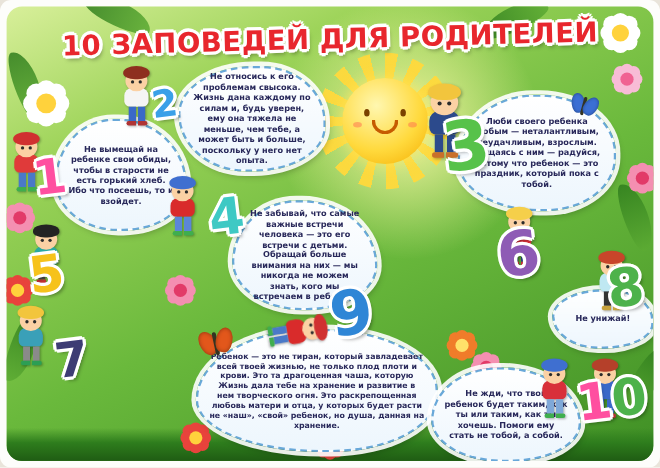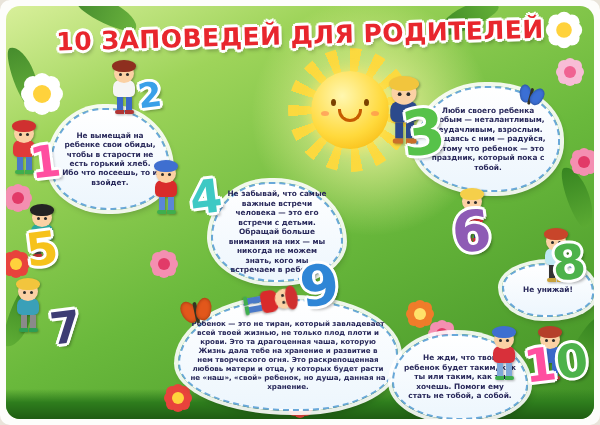--- a/index.html
+++ b/index.html
@@ -143,20 +143,23 @@
     </div>
     <div class="bfly" style="left:178px; top:296px; --w:#e2571b; transform:rotate(-12deg) scale(1.25);">
       <div class="bfly-body"></div>
     </div>
 
     <div class="title">10 ЗАПОВЕДЕЙ ДЛЯ РОДИТЕЛЕЙ</div>
 
     <div class="cloud c1 r1">
         <p>Не вымещай на ребенке свои обиды, чтобы в старости не есть горький хлеб. Ибо что посеешь, то и взойдет.</p>
       </div>
+    <div class="cloud c2 r2">
+        <p>Не относись к его проблемам свысока. Жизнь дана каждому по силам и, будь уверен, ему она тяжела не меньше, чем тебе, а может быть и больше, поскольку у него нет опыта.</p>
+      </div>
     <div class="cloud c3 r3">
         <p>Люби своего ребенка любым — неталантливым, неудачливым, взрослым. Общаясь с ним — радуйся, потому что ребенок — это праздник, который пока с тобой.</p>
       </div>
     <div class="cloud c4 r1">
         <p>Не забывай, что самые важные встречи человека — это его встречи с детьми. Обращай больше внимания на них — мы никогда не можем знать, кого мы встречаем в ребенке.</p>
       </div>
     <div class="cloud c8 r2">
         <p>Не унижай!</p>
       </div>
     <div class="cloud c9 r3">

